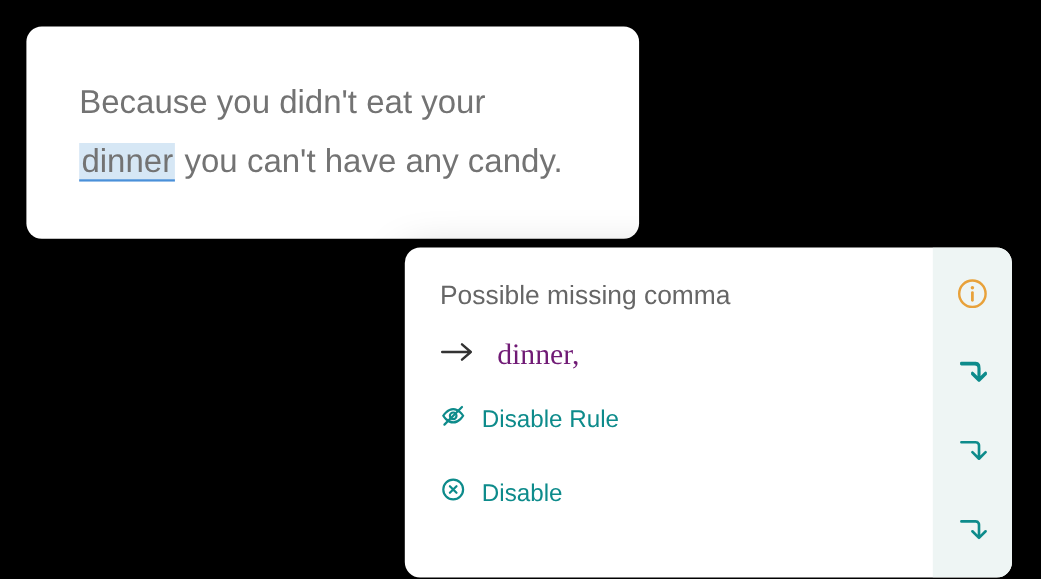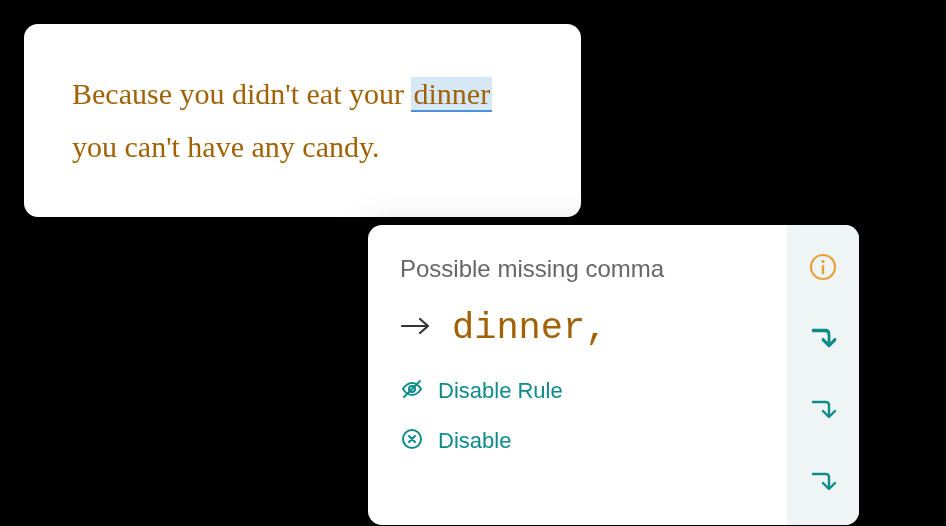--- a/index.html
+++ b/index.html
@@ -20,33 +20,33 @@
       left: 24px;
       width: 557px;
       background: #fff;
       border-radius: 14px;
       padding: 44px 48px;
       box-shadow: 0 8px 40px rgba(0,0,0,0.25);
     }
     .text-content {
       font-size: 30px;
       line-height: 1.75;
-      color: #a16207;
-      font-family: Liberation Serif, serif;
+      color: #737373;
+      font-family: Liberation Sans, sans-serif;
     }
     .highlighted-word {
       background: #d6e7f5;
       border-bottom: 2px solid #4a90d9;
       padding: 0 2px;
     }
     .suggestion-card {
       position: absolute;
       top: 225px;
       left: 368px;
-      width: 491px;
+      width: 552px;
       background: #fff;
       border-radius: 14px;
       box-shadow: 0 8px 40px rgba(0,0,0,0.25);
       display: flex;
       overflow: hidden;
     }
     .suggestion-main {
       flex: 1;
       padding: 30px 32px 28px 32px;
     }
@@ -60,30 +60,30 @@
       display: flex;
       align-items: center;
       gap: 20px;
       margin-bottom: 28px;
       cursor: pointer;
     }
     .arrow-icon {
       flex-shrink: 0;
     }
     .replacement-text {
-      font-size: 37px;
-      color: #a16207;
-      font-family: Liberation Mono, monospace;
+      font-size: 27px;
+      color: #701a75;
+      font-family: Liberation Serif, serif;
       font-weight: 400;
     }
     .action-item {
       display: flex;
       align-items: center;
       gap: 14px;
-      margin-bottom: 22px;
+      margin-bottom: 38px;
       cursor: pointer;
     }
     .action-item:last-child {
       margin-bottom: 0;
     }
     .action-label {
       font-size: 22px;
       color: #0d8b8b;
       font-family: -apple-system, BlinkMacSystemFont, 'Segoe UI', sans-serif;
       font-weight: 500;

